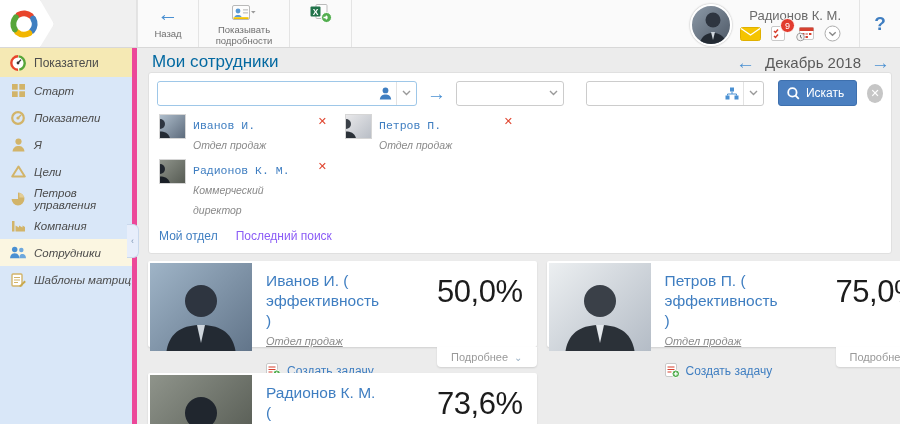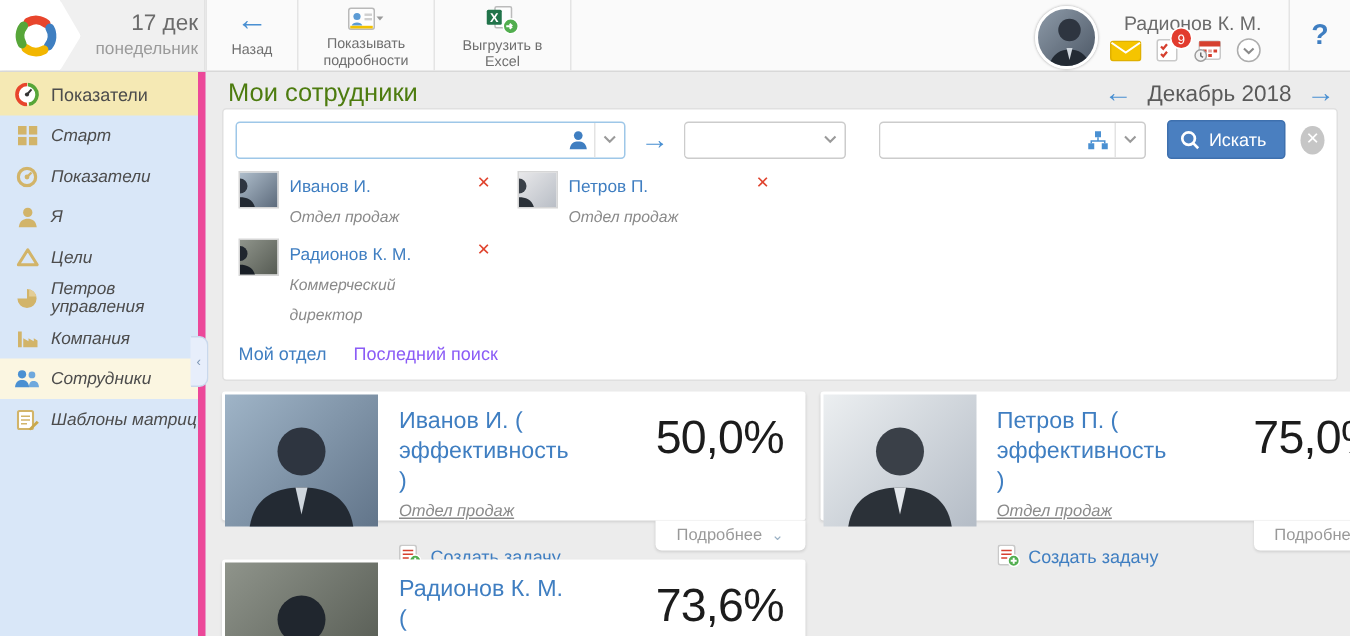--- a/index.html
+++ b/index.html
@@ -49,21 +49,21 @@
   .side-item { height:27px; display:flex; align-items:center; gap:8px; padding-left:10px; font-size:11.5px; color:#4c4c4c; cursor:pointer;font-style:italic; }
   .side-item.active { background:#fbf6e1; }
   .side-item .sicon, .side-header .sicon { width:16px; display:flex; justify-content:center; flex:0 0 16px; }
   .collapse-handle { position:absolute; right:-7px; top:176px; width:12px; height:34px; background:#e7eefb; border:1px solid #c9d8ec;
                      border-left:none; border-radius:0 6px 6px 0; display:flex; align-items:center; justify-content:center;
                      font-size:9px; color:#7e97b5; cursor:pointer; }
 
   
   .main { flex:1; display:flex; flex-direction:column; padding:0 8px 0 11px; min-width:0; }
   .page-head { height:38px; display:flex; align-items:center; justify-content:space-between; padding:4px 2px 0 4px; }
-  .page-title { font-size:17px; color:#4d7c0f; }
+  .page-title { font-size:17px; color:#0369a1; }
   .month-nav { display:flex; align-items:center; gap:10px; }
   .month-arrow { color:#4a90d2; font-size:19px; line-height:1; cursor:pointer; background:none; border:none; }
   .month-label { font-size:15px; color:#5a5a5a; }
 
   
   .search-panel { background:#fff; border:1px solid #e0e0e0; border-radius:3px; padding:7px 8px 8px; margin-bottom:7px; }
   .search-row { display:flex; align-items:center; gap:10px; }
   .inp-wrap { display:flex; align-items:center; border:1px solid #ccc; border-radius:3px; height:25px; background:#fff; }
   .inp-wrap.emp { border-color:#9ec7e8; width:313px; }
   .inp-wrap input { border:none; outline:none; flex:1; height:21px; font-size:12px; padding:0 6px; min-width:10px; font-family:inherit; }
@@ -76,21 +76,21 @@
                 font-size:12px; padding:0 12px 0 8px; display:flex; align-items:center; gap:6px; cursor:pointer; font-family:inherit; }
   .clear-btn { width:19px; height:19px; border-radius:50%; background:#c6c6c6; color:#fff; border:none; font-size:11px;
                line-height:17px; cursor:pointer; display:flex; align-items:center; justify-content:center; }
 
   .chips { display:grid; grid-template-columns:168px 168px; gap:5px 18px; padding:8px 2px 2px; }
   .chip { display:flex; align-items:flex-start; gap:7px; }
   .chip-photo { width:27px; height:25px; border:1px solid #d6d6d6; background:linear-gradient(135deg,#aebdcb,#5d6b7c); flex:0 0 27px; position:relative; overflow:hidden;}
   .chip-photo.v2 { background:linear-gradient(135deg,#e8e8ea,#b9bec6); }
   .chip-photo.v3 { background:linear-gradient(135deg,#8f948b,#565b53); }
   .chip-info { line-height:1.25; }
-  .chip-name { font-size:11.5px; color:#3f7ec1; cursor:pointer; }
+  .chip-name { font-size:11.5px; color:#3f7ec1; cursor:pointer;font-family:Liberation Mono, monospace; }
   .chip-role { font-size:10.5px; color:#8a8a8a; font-style:italic; }
   .chip-x { color:#e0442e; font-size:11px; font-weight:bold; cursor:pointer; margin-left:auto; padding-top:1px; }
 
   .quick-links { display:flex; gap:18px; padding:8px 2px 2px; font-size:12px; }
   .q-link-primary { color:#3f7ec1; cursor:pointer; }
   .q-link-secondary { color:#8b5cf6; cursor:pointer; }
 
   
   .cards { display:grid; grid-template-columns:1fr 1fr; gap:6px 10px; }
   .card { display:flex; flex-direction:column; }
@@ -121,24 +121,20 @@
       <div class="logo-pent">
         <svg width="34" height="34" viewBox="0 0 40 40">
           <g fill="none" stroke-width="7" stroke-linecap="round">
             <circle cx="20" cy="20" r="12.5" stroke="#e8452c" stroke-dasharray="15 63.5" transform="rotate(-120 20 20)"></circle>
             <circle cx="20" cy="20" r="12.5" stroke="#3f7fc1" stroke-dasharray="15 63.5" transform="rotate(-30 20 20)"></circle>
             <circle cx="20" cy="20" r="12.5" stroke="#f2b600" stroke-dasharray="15 63.5" transform="rotate(60 20 20)"></circle>
             <circle cx="20" cy="20" r="12.5" stroke="#57a639" stroke-dasharray="15 63.5" transform="rotate(150 20 20)"></circle>
           </g>
         </svg>
       </div>
-      <div class="date-block">
-        <div class="date-day">17 дек</div>
-        <div class="date-weekday">понедельник</div>
-      </div>
     </div>
 
     <div class="toolbar">
       <button class="tb-btn">
         <span class="back-arrow">←</span>
         <span class="lbl">Назад</span>
       </button>
       <button class="tb-btn">
         <span>
           <svg width="24" height="18" viewBox="0 0 24 18">
@@ -156,21 +152,20 @@
       <button class="tb-btn">
         <span>
           <svg width="22" height="19" viewBox="0 0 22 19">
             <rect x="6" y="0.5" width="11" height="14" rx="1" fill="#fdfdfd" stroke="#bbb"></rect>
             <rect x="0.5" y="2.5" width="10" height="10" rx="1" fill="#21734a"></rect>
             <text x="5.5" y="10.6" font-size="8.5" font-family="Liberation Sans,sans-serif" font-weight="bold" fill="#fff" text-anchor="middle">X</text>
             <circle cx="16.5" cy="13.5" r="5" fill="#52ae4f" stroke="#fff"></circle>
             <path d="M13.5 13.5h4m0 0l-1.7-1.7m1.7 1.7l-1.7 1.7" stroke="#fff" stroke-width="1.3" fill="none"></path>
           </svg>
         </span>
-        <span class="lbl">Выгрузить в Excel</span>
       </button>
     </div>
 
     <div class="tb-spacer"></div>
 
     <div class="user-zone">
       <div class="avatar">
         <svg width="42" height="42" viewBox="0 0 42 42" style="position:absolute;bottom:-3px;left:0">
           <circle cx="21" cy="15" r="7.5" fill="#2e3540"></circle>
           <path d="M7 42c1-11 8-14 14-14s13 3 14 14z" fill="#232a33"></path>

